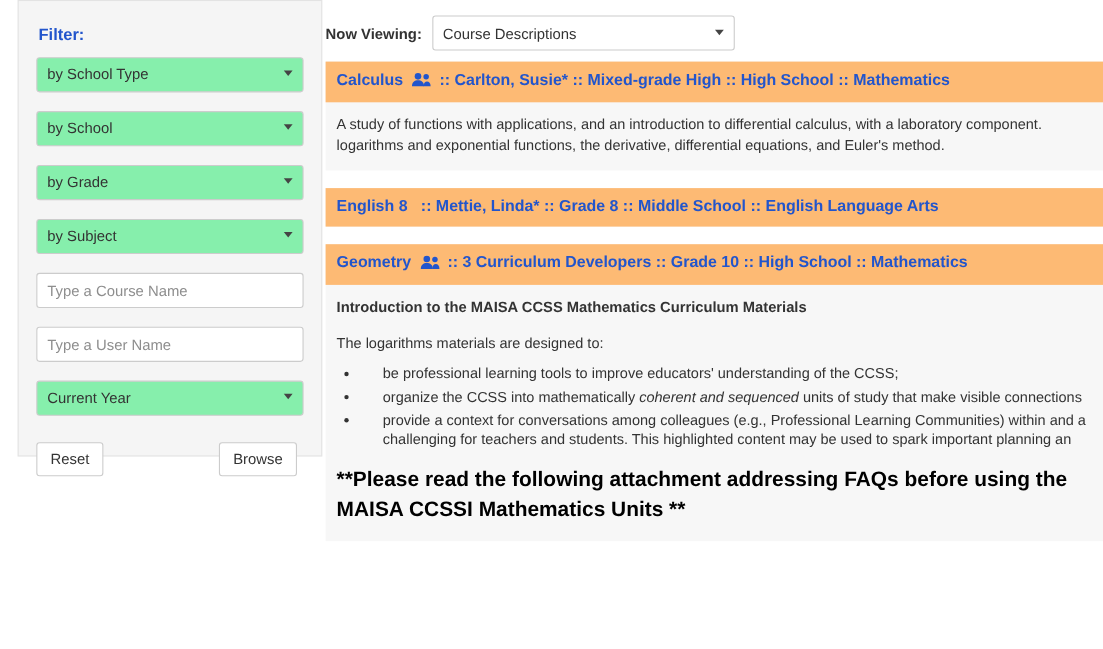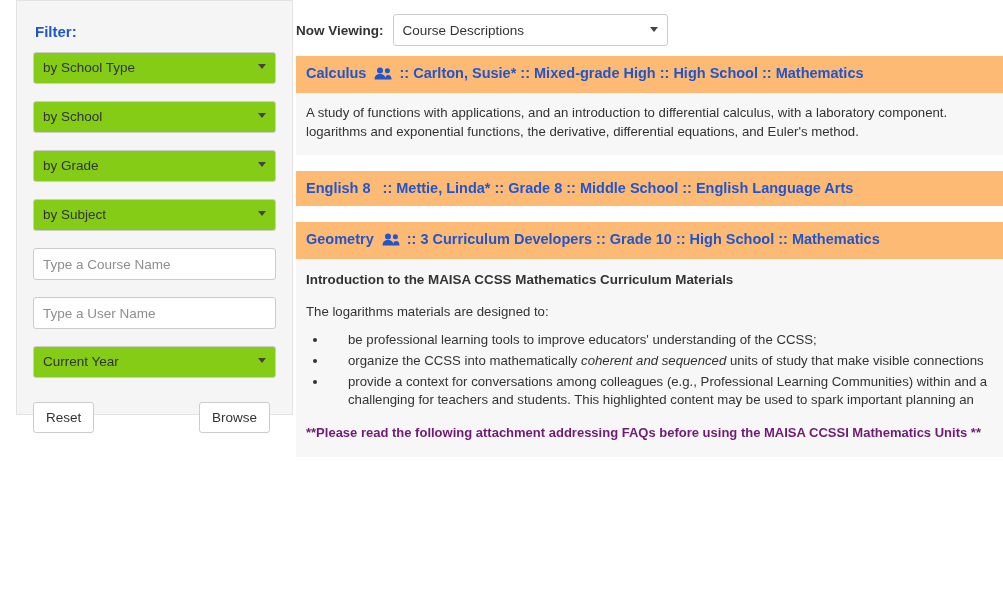--- a/index.html
+++ b/index.html
@@ -38,21 +38,21 @@
   .select-wrap {
     position: relative;
     margin-bottom: 17px;
   }
   .ui-select {
     width: 243px;
     height: 32px;
     box-sizing: border-box;
     border: 1px solid #ccc;
     border-radius: 3px;
-    background: #84cc16;
+    background: #86efac;
     font-family: "Liberation Sans", sans-serif;
     font-size: 13.5px;
     color: #333;
     padding: 0 28px 0 9px;
     line-height: 30px;
     appearance: none;
     -webkit-appearance: none;
     -moz-appearance: none;
   }
   .select-arrow {
@@ -168,23 +168,23 @@
     font-size: 13.4px;
     margin: 0 0 13px 0;
     color: #333;
   }
   .card-body ul {
     margin: 0 0 10px 0;
     padding-left: 22px;
   }
   .card-body li { margin-bottom: 2px; padding-left: 20px; }
   .note-red {
-    color: #701a75;
-    font-weight: bold;
-    font-size: 13px;
+    color: #000000;
+    font-weight: bold;
+    font-size: 19px;
     margin-top: 14px;
   }
   .nowrap-line { white-space: nowrap; }
   em { font-style: italic; }
 </style>
 </head>
 <body>
 
 <div id="page">
 

